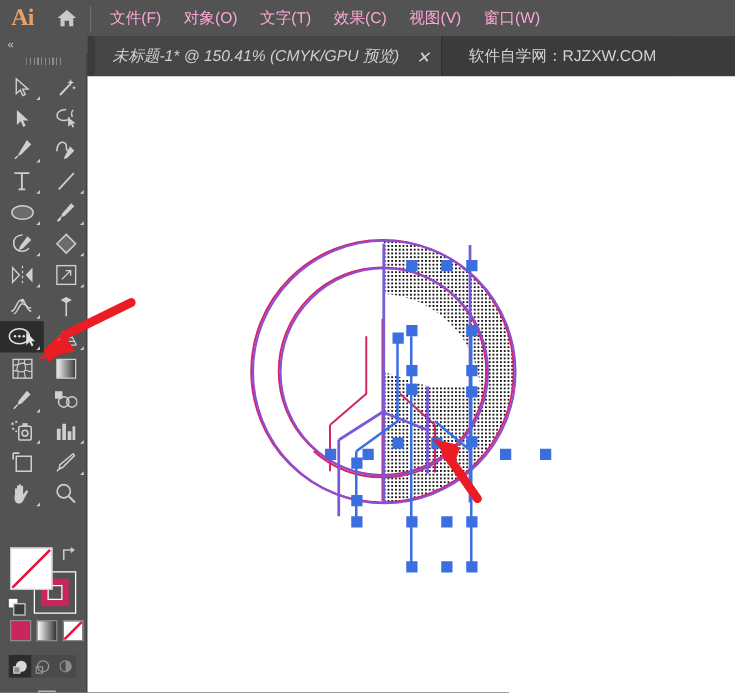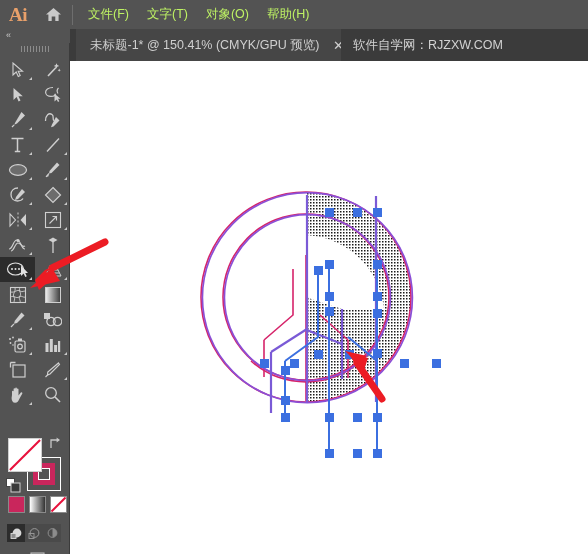--- a/index.html
+++ b/index.html
@@ -27,21 +27,21 @@
   .home-btn {
     width: 34px; height: 29px;
     display: flex; align-items: center; justify-content: center;
     cursor: pointer;
   }
   .menu-sep {
     width: 1px; height: 20px; background: #6e6e6e; margin: 0 6px 0 2px;
   }
   .menu-items { display: flex; align-items: center; }
   .menu-item {
-    color: #bef264; font-size: 12.5px;
+    color: #f9a8d4; font-size: 12.5px;
     padding: 4px 9px; cursor: pointer; white-space: nowrap; text-align: right;
   }
 
   
   .tabbar {
     position: absolute; left: 0; top: 29px; width: 588px; height: 32px;
     background: #3b3b3b;
   }
   .tab-left-pad {
     position: absolute; left: 0; top: 0; width: 70px; height: 32px;
@@ -207,33 +207,35 @@
   <div class="menubar">
     <div class="ai-logo">Ai</div>
     <div class="home-btn">
       <svg width="17" height="15" viewBox="0 0 17 15">
         <path d="M8.5 1 L16 7.4 L13.6 7.4 L13.6 14 L10.3 14 L10.3 9.6 L6.7 9.6 L6.7 14 L3.4 14 L3.4 7.4 L1 7.4 Z" fill="#c9c9c9"></path>
       </svg>
     </div>
     <div class="menu-sep"></div>
     <div class="menu-items">
       <div class="menu-item">文件(F)</div>
+      <div class="menu-item">对象(O)</div>
       <div class="menu-item">文字(T)</div>
-      <div class="menu-item">对象(O)</div>
-      <div class="menu-item">帮助(H)</div>
+      <div class="menu-item">效果(C)</div>
+      <div class="menu-item">视图(V)</div>
+      <div class="menu-item">窗口(W)</div>
     </div>
   </div>
 
   <div class="tabbar">
     <div class="tab-left-pad"></div>
-    <div class="tab active" style="left:76px;">
+    <div class="tab active" style="left:76px;font-style:italic;">
       <span class="tab-title">未标题-1* @ 150.41% (CMYK/GPU 预览)</span>
       <span class="tab-close">✕</span>
     </div>
-    <div class="tab2" style="left:341px;">
+    <div class="tab2" style="left:363px;">
       <span class="tab-title">软件自学网：RJZXW.COM</span>
     </div>
   </div>
 
   <div class="toolbar">
     <div class="tb-header">
       <span class="tb-collapse">«</span>
     </div>
     <div class="tb-grip"></div>
 

